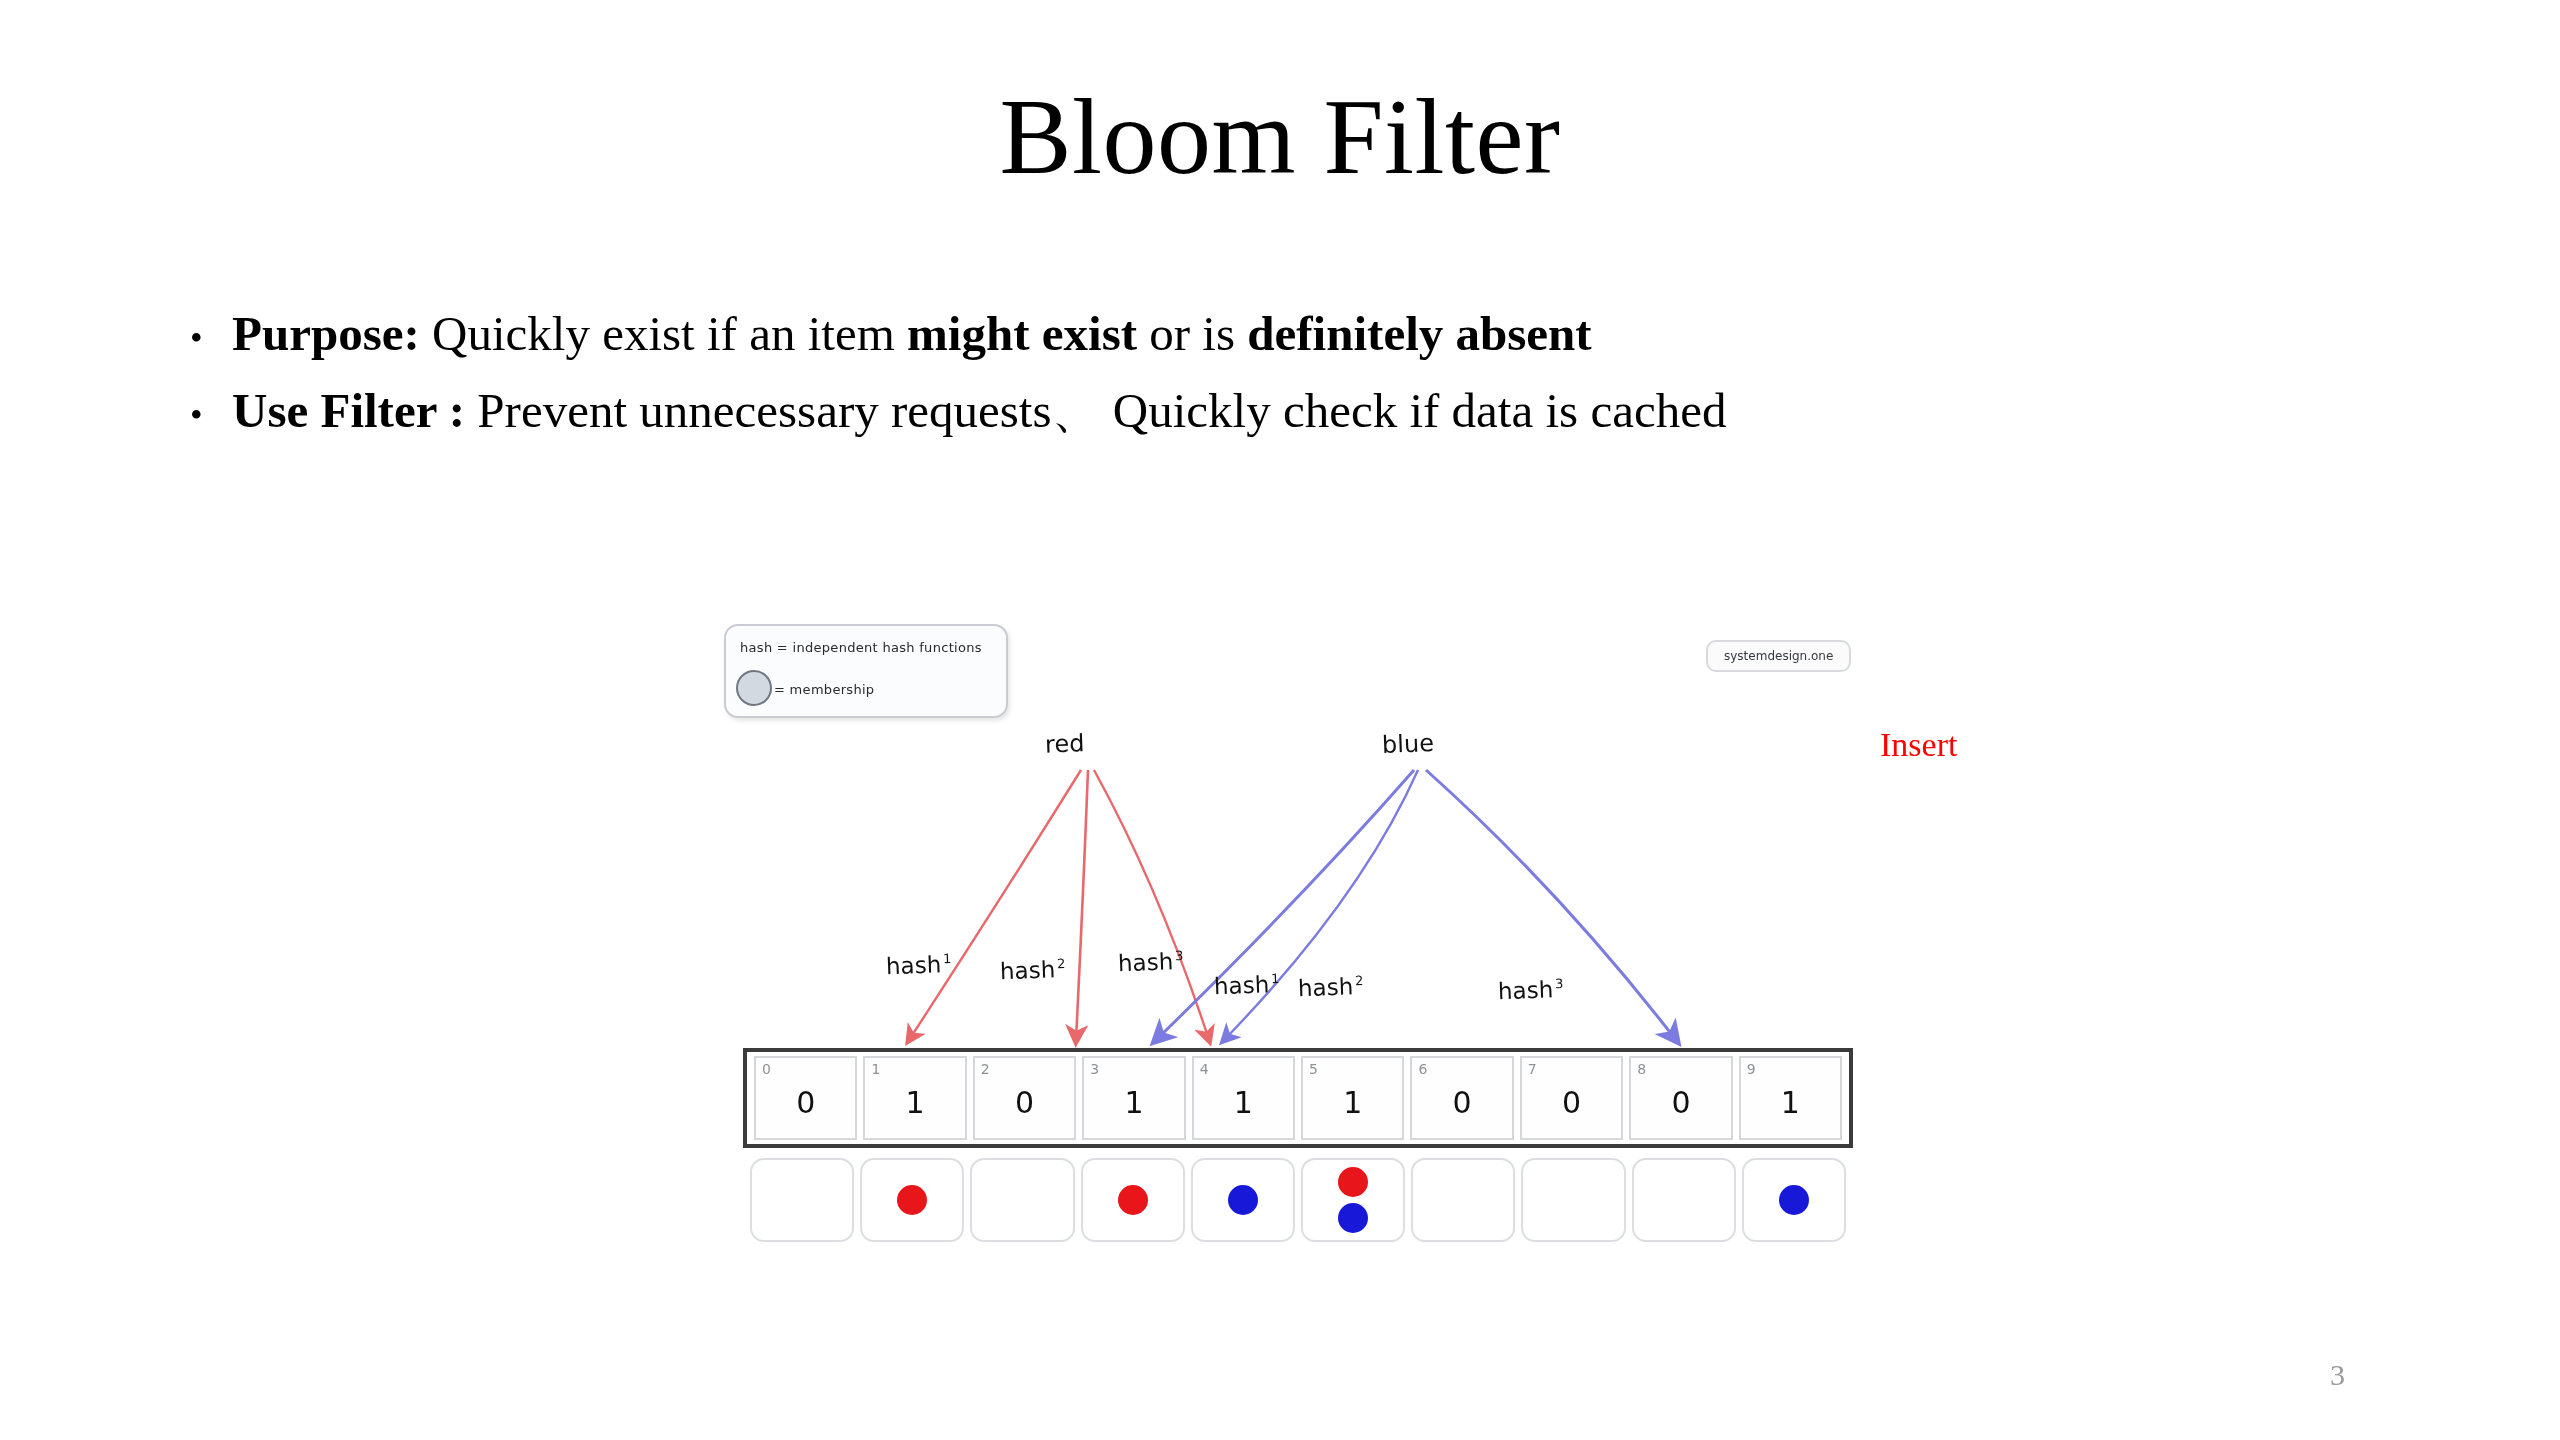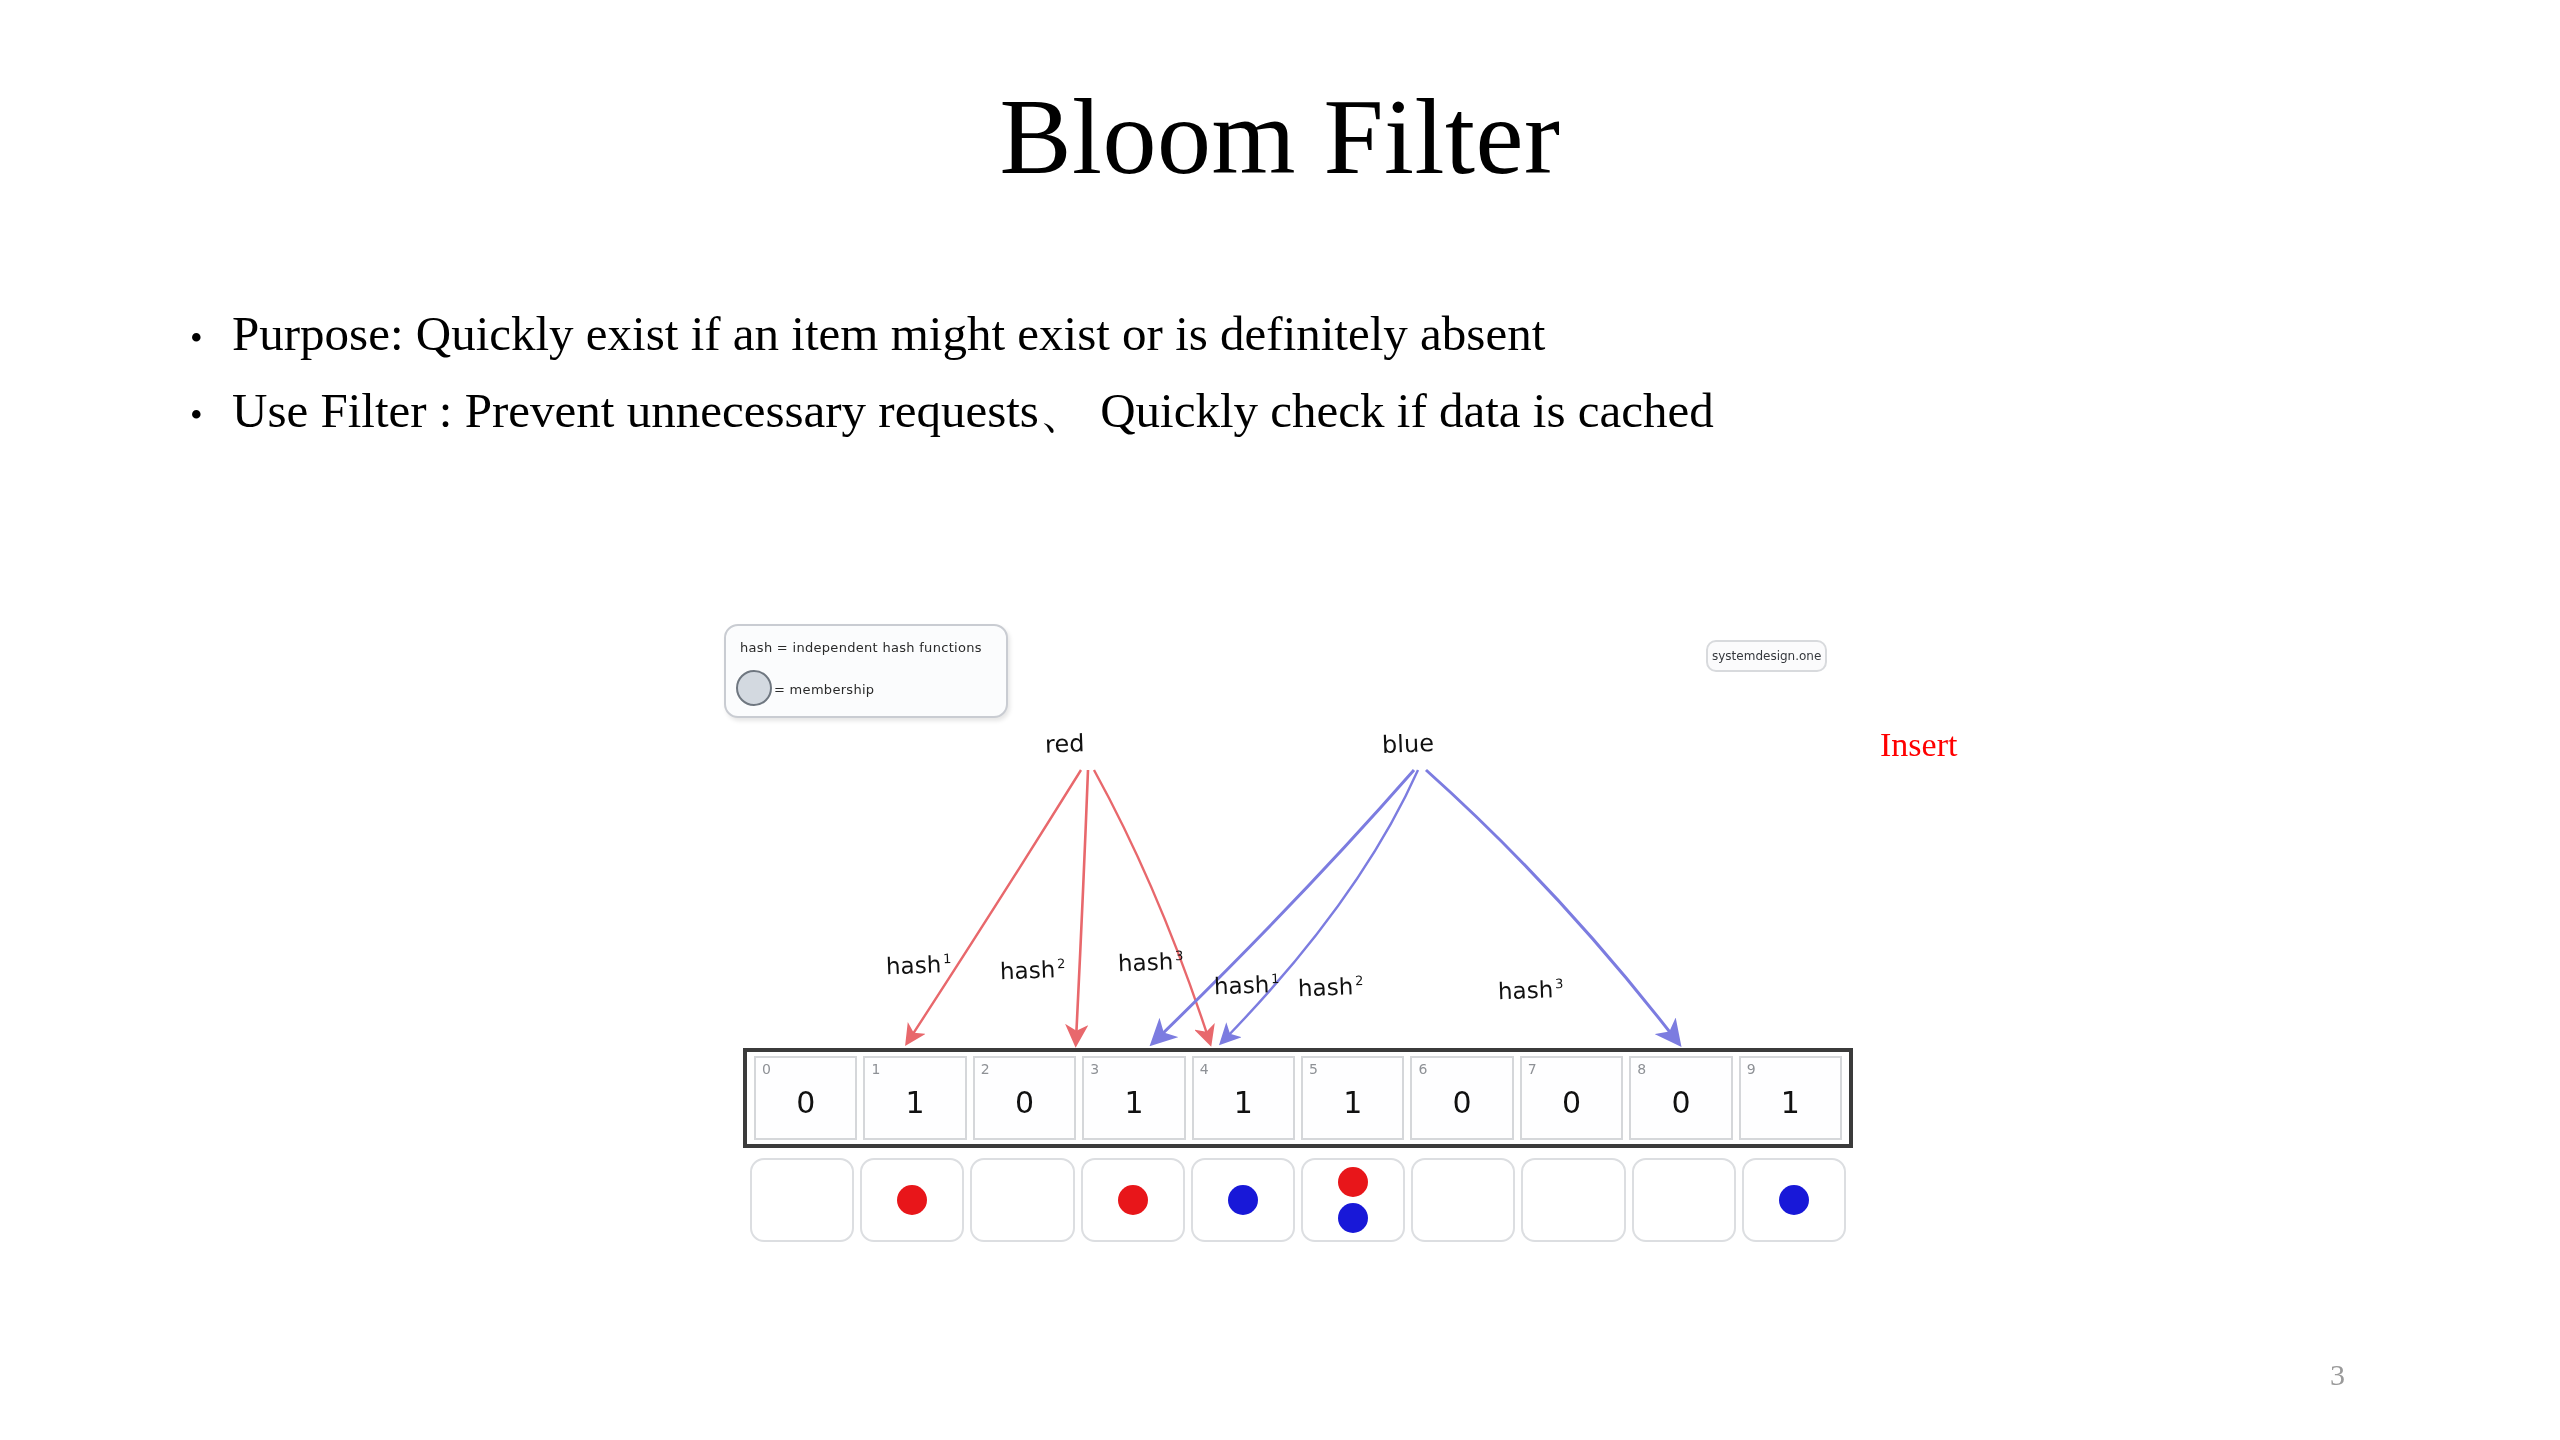--- a/index.html
+++ b/index.html
@@ -47,21 +47,21 @@
     white-space: nowrap;
   }
   .bullet-dot {
     width: 42px;
     flex: 0 0 42px;
     font-size: 36px;
     line-height: 1;
     color: #000;
   }
   .bullet-text { flex: 0 1 auto; }
-  .b { font-weight: normal; }
+  .b { font-weight: bold; }
 
   
   #diagram {
     position: absolute;
     left: 700px;
     top: 600px;
     width: 1200px;
     height: 730px;
   }
   #diagram-svg {
@@ -104,21 +104,21 @@
     border-radius: 50%;
     background: #d3d9e0;
     border: 2px solid #6f7780;
   }
 
   
   #watermark {
     position: absolute;
     left: 1006px;
     top: 40px;
-    padding: 7px 4px;
+    padding: 7px 16px;
     border: 2px solid #d8dadd;
     border-radius: 10px;
     background: #fbfbfc;
     font-family: "DejaVu Sans", sans-serif;
     font-size: 12px;
     color: #35383d;
     white-space: nowrap;
   }
 
   

